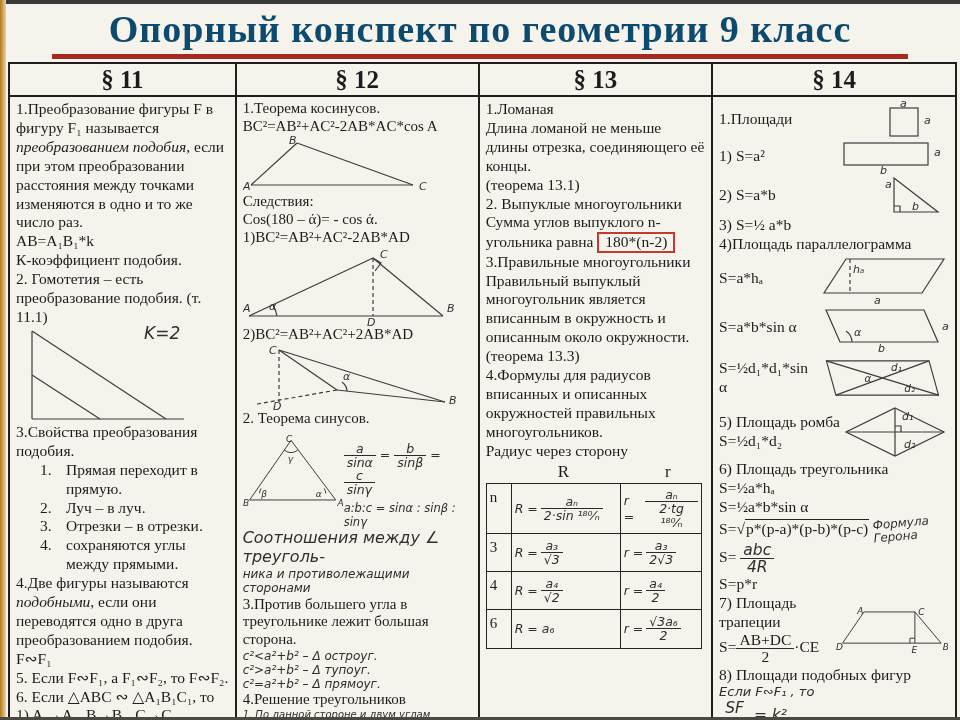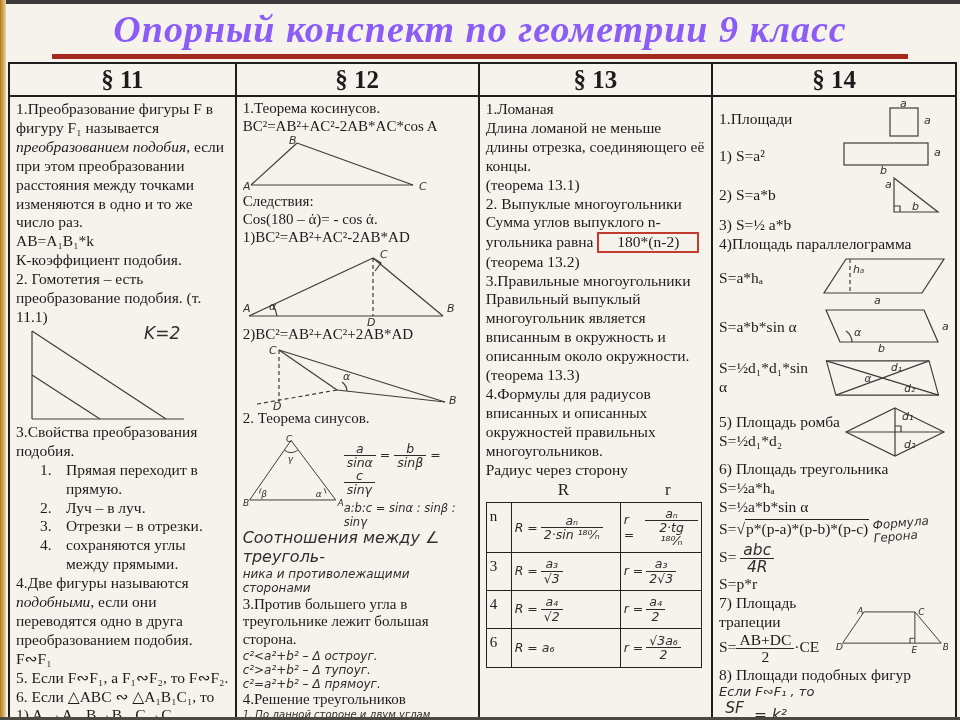--- a/index.html
+++ b/index.html
@@ -7,37 +7,37 @@
     width:960px;height:720px;position:relative;overflow:hidden;
     background:#f5f3ec;
     font-family:"Liberation Serif",serif;color:#1c1c1c;
   }
   .edge-top{position:absolute;top:0;left:0;right:0;height:4px;background:#3a3a3a;}
   .edge-bottom{position:absolute;bottom:0;left:0;right:0;height:3px;background:#4a4a42;}
   .edge-left{position:absolute;top:0;left:0;bottom:0;width:6px;background:linear-gradient(to right,#b5781c,#e8d59c);}
 
   .title-row{position:absolute;top:7px;left:52px;right:52px;text-align:center;
     border-bottom:5px solid #a5291f;padding-bottom:3px;}
-  .title{font-style:italic;font-weight:bold;font-size:38px;color:#8b5cf6;letter-spacing:1px;white-space:nowrap;}
+  .title{font-weight:bold;font-size:38px;color:#0c4a6e;letter-spacing:1px;white-space:nowrap;}
 
   .grid{position:absolute;top:62px;left:8px;right:3px;bottom:0;display:flex;
     border-top:2px solid #1e1e1e;border-left:2px solid #1e1e1e;border-right:2px solid #1e1e1e;}
   .gcol{display:flex;flex-direction:column;box-sizing:border-box;}
   .gcol + .gcol{border-left:2px solid #1e1e1e;}
   .gc1{width:230px;}.gc2{width:243px;}.gc3{width:239px;}.gc4{flex:1;}
   .hd{border-bottom:2px solid #1e1e1e;text-align:center;font-size:25px;height:31px;line-height:31px;flex:none;font-weight:bold;}
   .bd{flex:1;padding:3px 5px 0 6px;overflow:hidden;font-size:15.5px;line-height:1.22;}
   .gc2 .bd{font-size:15px;line-height:1.18;padding-right:19px;}
 
   p{margin:0;}
   .em{font-style:italic;}
   .hw{font-family:"DejaVu Sans",sans-serif;font-style:italic;color:#2e2e2e;}
   .hw-u{text-decoration:underline;}
   .small{font-size:12px;}
-  .redbox{border:2px solid #c23b2e;padding:0 18px;display:inline-block;line-height:1.05;}
+  .redbox{border:2px solid #c23b2e;padding:0 6px;display:inline-block;line-height:1.05;}
 
   .frac{display:inline-block;vertical-align:middle;text-align:center;line-height:1.05;}
   .frac .fn{display:block;border-bottom:1.3px solid #2a2a2a;padding:0 3px;}
   .frac .fd{display:block;padding:0 3px;}
 
   .sqrtv{display:inline-block;border-top:1.5px solid #222;padding:0 1px;}
 
   .oli{display:flex;padding-left:24px;}
   .oli .ln{width:26px;flex:none;}
   .oli .lt{flex:1;}
@@ -206,21 +206,20 @@
 
   <div class="gcol gc3">
     <div class="hd">§ 13</div>
     <div class="bd">
       <p>1.Ломаная</p>
       <p>Длина ломаной не меньше длины отрезка, соединяющего её концы.</p>
       <p>(теорема 13.1)</p>
       <p>2. Выпуклые многоугольники</p>
       <p>Сумма углов выпуклого n-</p>
       <p><span>угольника равна </span><span class="redbox">180*(n-2)</span></p>
-      <p>(теорема 13.2)</p>
       <p>3.Правильные многоугольники</p>
       <p>Правильный выпуклый многоугольник является вписанным в окружность и описанным около окружности.</p>
       <p>(теорема 13.3)</p>
       <p>4.Формулы для радиусов вписанных и описанных окружностей правильных многоугольников.</p>
       <p>Радиус через сторону</p>
       <div class="rthead">
         <span>R</span>
         <span>r</span>
       </div>
       <div class="rtable">

